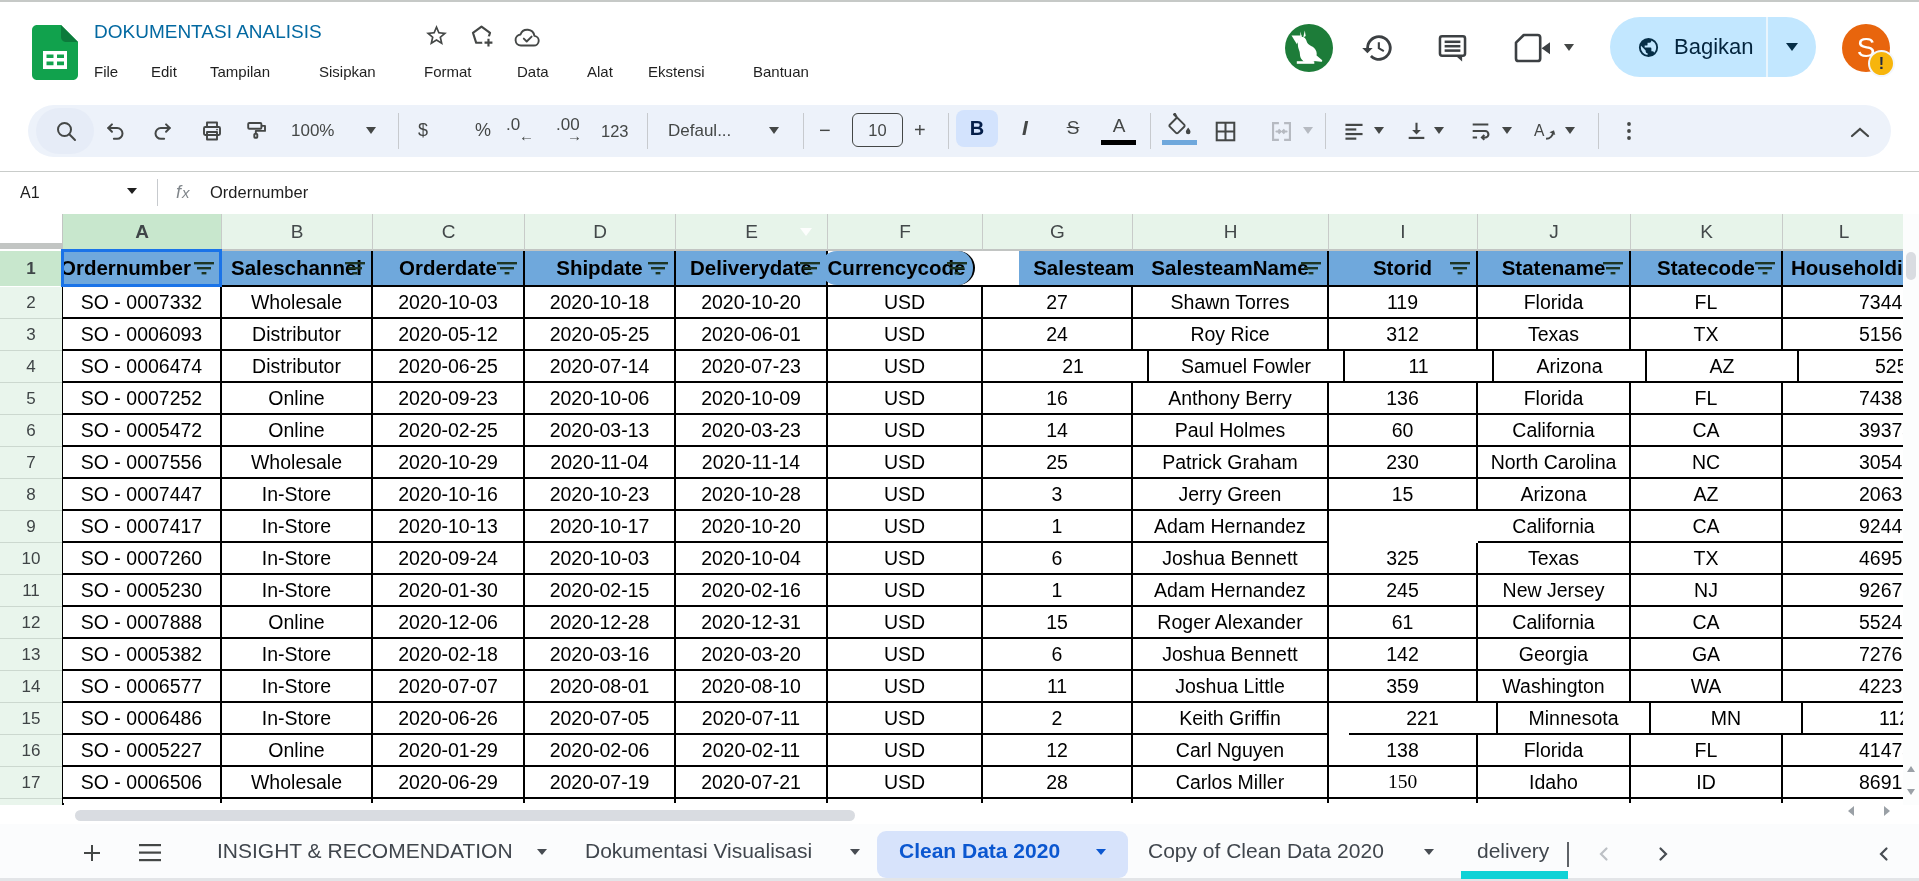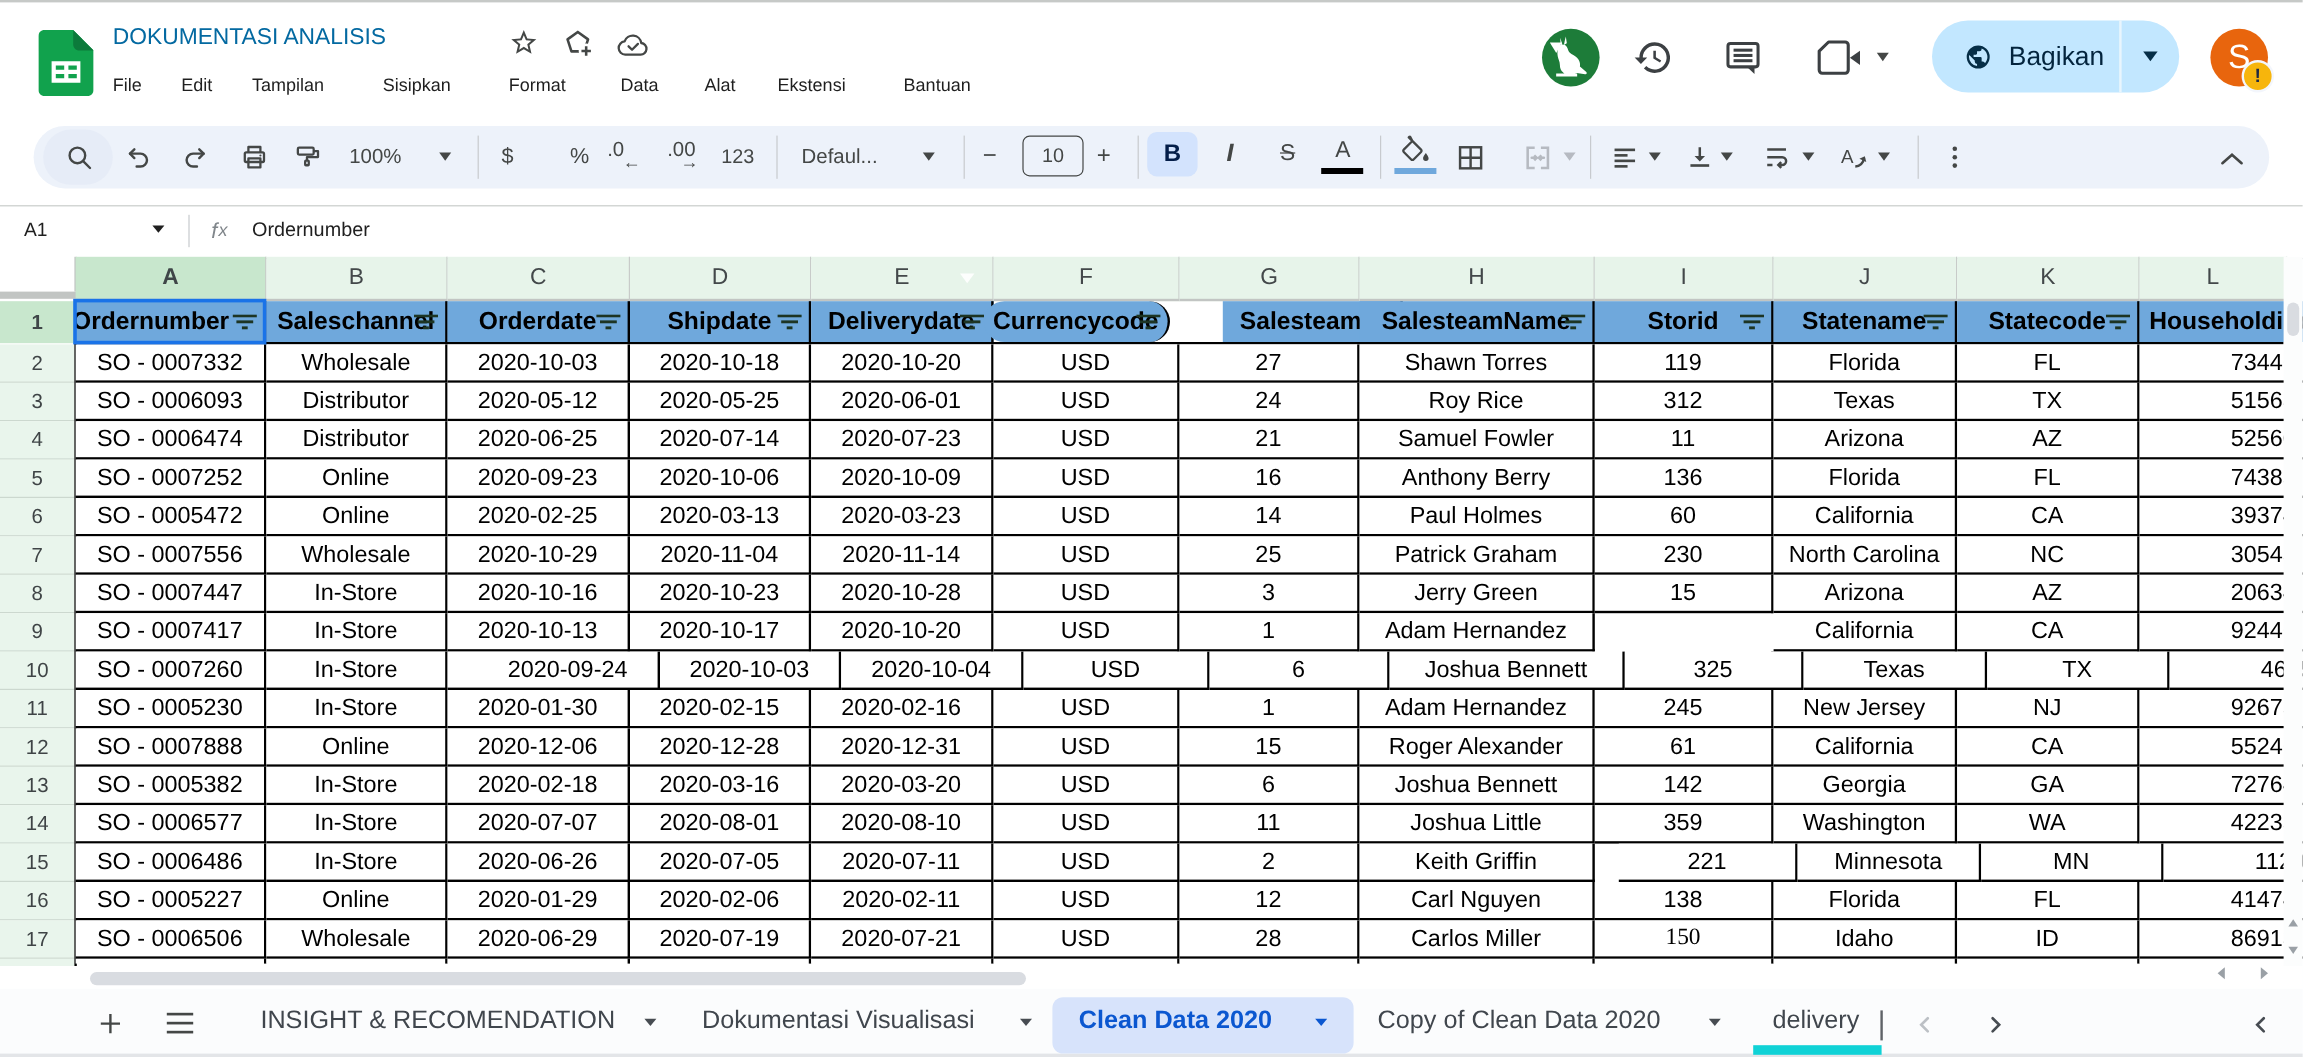--- a/index.html
+++ b/index.html
@@ -328,21 +328,21 @@
     <div class="dcell" style="width:150px;">TX</div>
     <div class="dcell" style="width:143px;justify-content:flex-start;padding-left:76px;">51563</div>
   </div>
 <div class="drow" style="top:351px;">
     <div class="dcell" style="width:157px;">SO - 0006474</div>
     <div class="dcell" style="width:149px;">Distributor</div>
     <div class="dcell" style="width:150px;">2020-06-25</div>
     <div class="dcell" style="width:149px;">2020-07-14</div>
     <div class="dcell" style="width:150px;">2020-07-23</div>
     <div class="dcell" style="width:153px;">USD</div>
-    <div class="dcell" style="width:148px;">21</div>
+    <div class="dcell" style="width:148px;padding-left:16px;">21</div>
     <div class="dcell" style="width:194px;">Samuel Fowler</div>
     <div class="dcell" style="width:147px;">11</div>
     <div class="dcell" style="width:151px;">Arizona</div>
     <div class="dcell" style="width:150px;">AZ</div>
     <div class="dcell" style="width:143px;justify-content:flex-start;padding-left:76px;">52560</div>
   </div>
 <div class="drow" style="top:383px;">
     <div class="dcell" style="width:157px;">SO - 0007252</div>
     <div class="dcell" style="width:149px;">Online</div>
     <div class="dcell" style="width:150px;">2020-09-23</div>
@@ -408,21 +408,21 @@
     <div class="dcell" style="width:148px;">1</div>
     <div class="dcell" style="width:194px;">Adam Hernandez</div>
     <div class="dcell" style="width:147px;margin-top:32px;">80</div>
     <div class="dcell" style="width:151px;">California</div>
     <div class="dcell" style="width:150px;">CA</div>
     <div class="dcell" style="width:143px;justify-content:flex-start;padding-left:76px;">92446</div>
   </div>
 <div class="drow" style="top:543px;">
     <div class="dcell" style="width:157px;">SO - 0007260</div>
     <div class="dcell" style="width:149px;">In-Store</div>
-    <div class="dcell" style="width:150px;padding-left:25px;">2020-09-24</div>
+    <div class="dcell" style="width:150px;">2020-09-24</div>
     <div class="dcell" style="width:149px;">2020-10-03</div>
     <div class="dcell" style="width:150px;">2020-10-04</div>
     <div class="dcell" style="width:153px;">USD</div>
     <div class="dcell" style="width:148px;">6</div>
     <div class="dcell" style="width:194px;">Joshua Bennett</div>
     <div class="dcell" style="width:147px;">325</div>
     <div class="dcell" style="width:151px;">Texas</div>
     <div class="dcell" style="width:150px;">TX</div>
     <div class="dcell" style="width:143px;justify-content:flex-start;padding-left:76px;">46952</div>
   </div>

